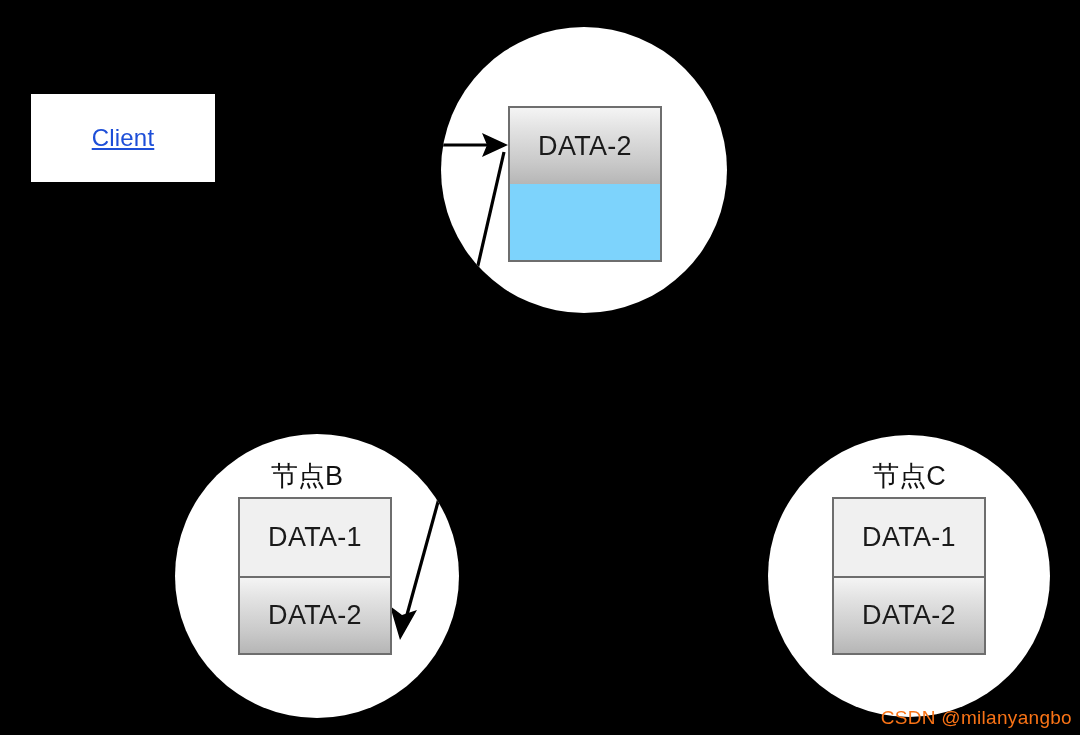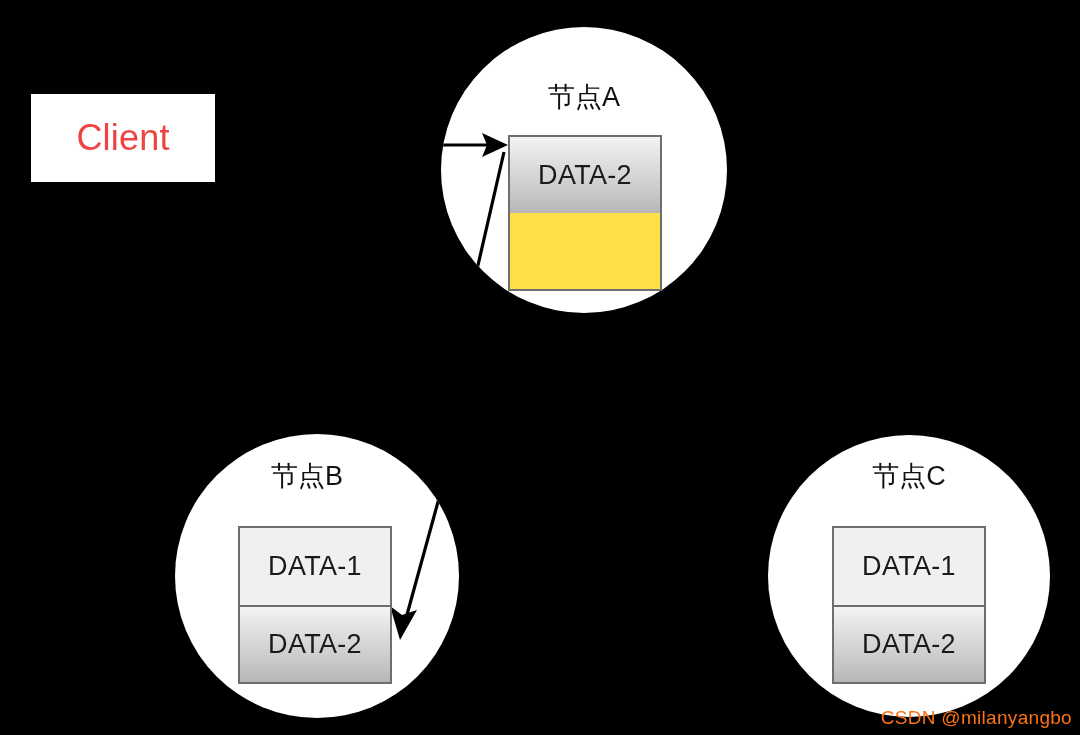--- a/index.html
+++ b/index.html
@@ -29,45 +29,45 @@
     top: 94px;
     width: 184px;
     height: 88px;
     background: #ffffff;
     display: flex;
     align-items: center;
     justify-content: center;
     box-sizing: border-box;
   }
   .client-label {
-    font-size: 36px;
-    color: #ef4444;
+    font-size: 24px;
+    color: #1d4ed8;
     letter-spacing: 0.2px;
+    text-decoration: underline;
   }
   
   .node {
     position: absolute;
     border-radius: 50%;
     background: #ffffff;
   }
   .node-title {
     position: absolute;
     width: 100%;
     text-align: center;
     font-size: 27px;
     color: #111111;
     white-space: nowrap;
   }
   
   .data-stack {
     position: absolute;
     box-sizing: border-box;
     border: 2px solid #6e6e6e;
-    background: #fde047;
-    margin-top: 29px;
+    background: #7dd3fc;
   }
   .data-cell {
     box-sizing: border-box;
     width: 100%;
     display: flex;
     align-items: center;
     justify-content: center;
     font-size: 27px;
     color: #1a1a1a;
     letter-spacing: 0.3px;
@@ -123,23 +123,20 @@
     <g clip-path="url(#clip-node-b)">
       <line x1="455" y1="440" x2="405" y2="622" stroke="#000000" stroke-width="3.2"></line>
       <polygon points="400,640 417,610 402,615 390,606" fill="#000000"></polygon>
     </g>
   </svg>
 
   <div class="client-box">
     <span class="client-label">Client</span>
   </div>
 
-  <div class="node" style="left:441px; top:27px; width:286px; height:286px; background:transparent;">
-    <div class="node-title" style="top:52px;">节点A</div>
-  </div>
   <div class="data-stack" style="left:508px; top:106px; width:154px; height:156px;">
     <div class="data-cell shaded" style="height:76px;">
       <span>DATA-2</span>
     </div>
   </div>
 
   <div class="node" style="left:165px; top:434px; width:284px; height:284px; background:transparent;">
     <div class="node-title" style="top:24px;">节点B</div>
   </div>
   <div class="data-stack" style="left:238px; top:497px; width:154px; height:158px;">

